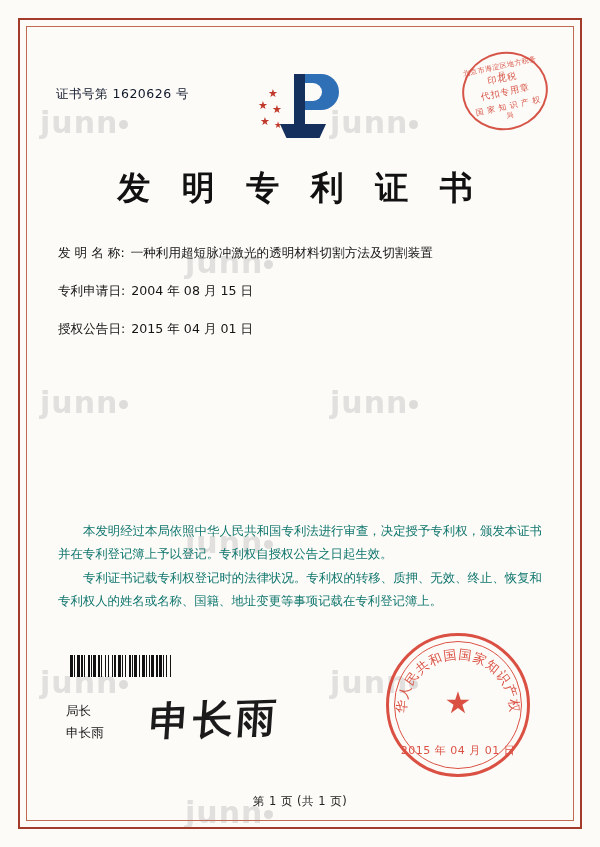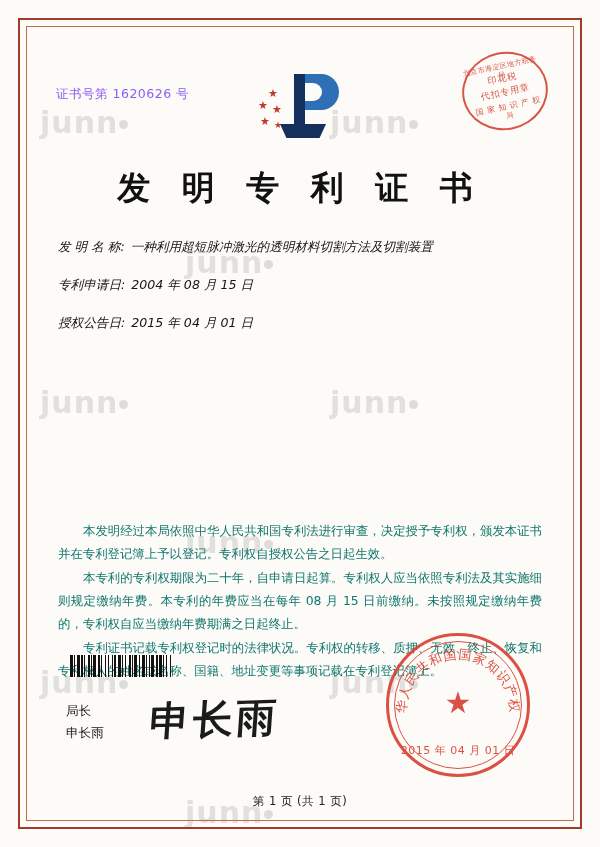--- a/index.html
+++ b/index.html
@@ -158,43 +158,42 @@
   .seal-oval .l3 { top: 34px; font-size: 9px; letter-spacing: 1px;}
   .seal-oval .l4 { top: 48px; font-size: 8px; }
   .seal-oval .l5 { top: 58px; font-size: 7px; }
 
   
   .cert-no {
     position: absolute;
     left: 56px;
     top: 86px;
     font-size: 12.5px;
-    color: #8b5cf6;
+    color: #0f172a;
     letter-spacing: 0.5px;
   }
   .title {
     position: absolute;
     left: 0;
     right: 0;
     top: 166px;
     text-align: center;
     font-size: 33px;
     font-weight: bold;
     letter-spacing: 10px;
     color: #111;
     font-family: "DejaVu Sans", "Liberation Sans", sans-serif;
   }
 
   
   .fields {
     position: absolute;
     left: 58px;
-    top: 238px;
+    top: 244px;
     width: 490px;
-    font-style: italic;
   }
   .field-row {
     display: flex;
     align-items: baseline;
     margin-bottom: 19px;
     font-size: 12.6px;
     color: #141414;
     line-height: 1.5;
   }
   .field-label {
@@ -381,21 +380,20 @@
       <span class="field-value">2004 年 08 月 15 日</span>
     </div>
     <div class="field-row">
       <span class="field-label">授权公告日:</span>
       <span class="field-value">2015 年 04 月 01 日</span>
     </div>
   </div>
 
   <div class="body-text">
     <p>本发明经过本局依照中华人民共和国专利法进行审查，决定授予专利权，颁发本证书并在专利登记簿上予以登记。专利权自授权公告之日起生效。</p>
-    <p>本专利的专利权期限为二十年，自申请日起算。专利权人应当依照专利法及其实施细则规定缴纳年费。本专利的年费应当在每年 08 月 15 日前缴纳。未按照规定缴纳年费的，专利权自应当缴纳年费期满之日起终止。</p>
     <p>专利证书记载专利权登记时的法律状况。专利权的转移、质押、无效、终止、恢复和专利权人的姓名或名称、国籍、地址变更等事项记载在专利登记簿上。</p>
   </div>
 
   <div class="barcode" id="barcode">
       <i style="left: 0px; width: 3px;"></i>
       <i style="left: 4px; width: 1px;"></i>
       <i style="left: 7px; width: 3px;"></i>
       <i style="left: 11px; width: 2px;"></i>
       <i style="left: 14px; width: 1px;"></i>
       <i style="left: 18px; width: 2px;"></i>

